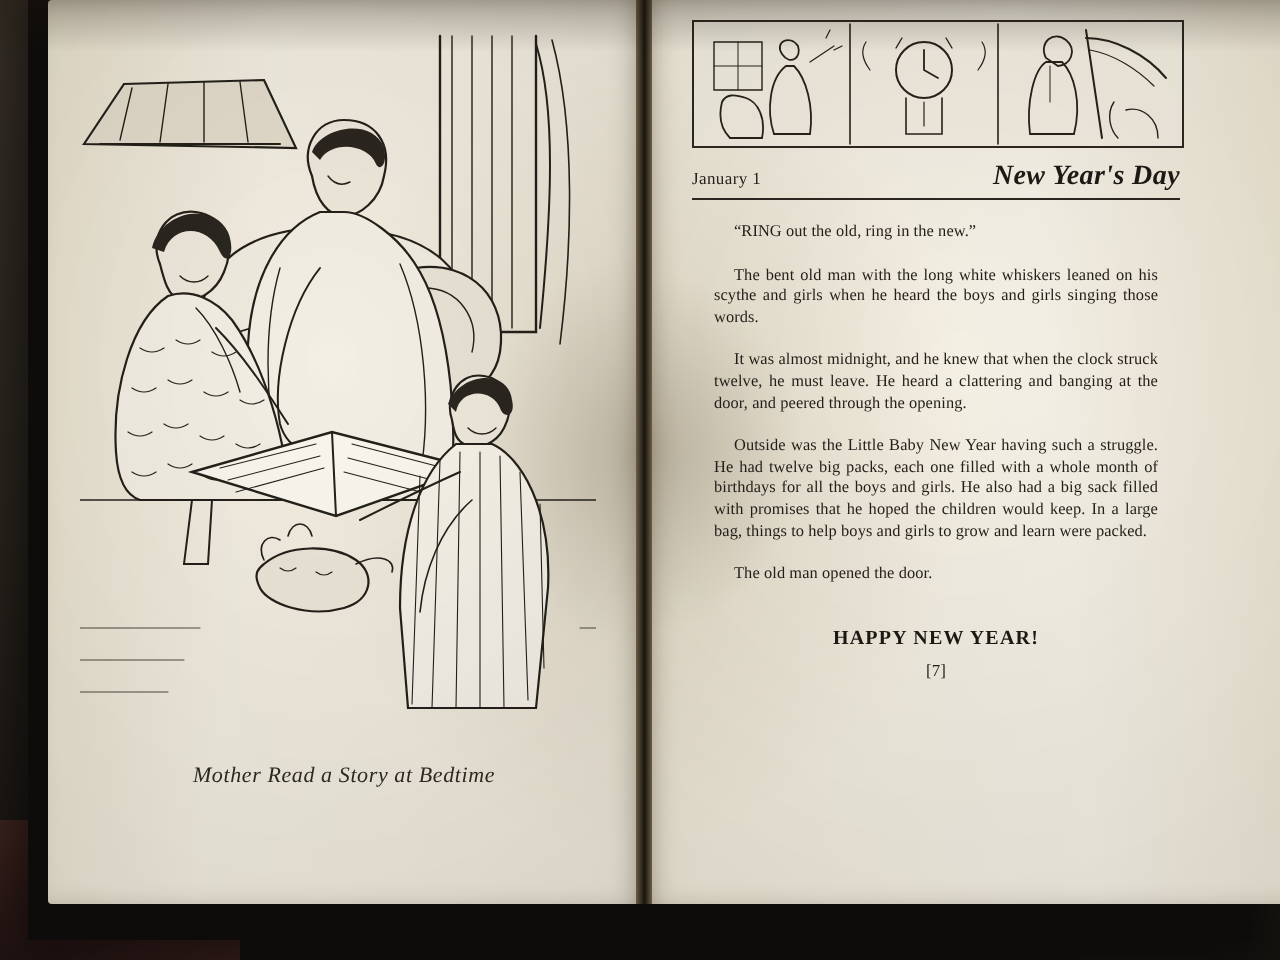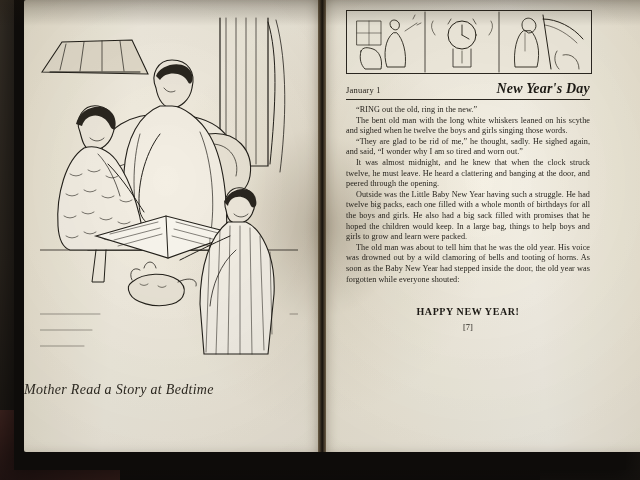--- a/index.html
+++ b/index.html
@@ -101,24 +101,24 @@
     top: 14px;
     width: 258px;
     height: 360px;
   }
   .illus svg { display:block; }
   .caption {
     position: absolute;
     left: 0;
     right: 0;
     top: 382px;
-    text-align: left;
+    text-align: center;
     font-family: "Liberation Serif", serif;
     font-style: italic;
-    font-size: 14px;
+    font-size: 11px;
     color: #2e2a22;
     letter-spacing: .3px;
   }
   
   .rp {
     position: absolute;
     left: 22px;
     top: 10px;
     width: 244px;
   }
@@ -150,21 +150,21 @@
     color: #1d1a15;
     letter-spacing: .2px;
   }
   .rule {
     height: 1px;
     background: #2b2720;
     margin-top: 2px;
     margin-bottom: 5px;
   }
   .body p {
-    margin: 0;
+    margin: 11px;
     font-size: 8.2px;
     line-height: 10.6px;
     color: #221f19;
     text-align: justify;
     text-indent: 10px;
     letter-spacing: .05px;
   }
   .shout {
     margin-top: 21px;
     text-align: center;
@@ -323,25 +323,24 @@
         </div>
 
         <div class="head">
           <div class="date">January 1</div>
           <div class="title">New Year's Day</div>
         </div>
         <div class="rule"></div>
 
         <div class="body">
           <p>“RING out the old, ring in the new.”</p>
-          <p>The bent old man with the long white whiskers leaned on his scythe and sighed when he twelve the boys and girls singing those words.</p>
-          <p>“They are glad to be rid of me,” he thought, sadly. He sighed again, and said, “I wonder why I am so tired and worn out.”</p>
+          <p>The bent old man with the long white whiskers leaned on his scythe and girls when he heard the boys and girls singing those words.</p>
           <p>It was almost midnight, and he knew that when the clock struck twelve, he must leave. He heard a clattering and banging at the door, and peered through the opening.</p>
           <p>Outside was the Little Baby New Year having such a struggle. He had twelve big packs, each one filled with a whole month of birthdays for all the boys and girls. He also had a big sack filled with promises that he hoped the children would keep. In a large bag, things to help boys and girls to grow and learn were packed.</p>
-          <p>The old man was about to tell him that he was the old year. His voice was drowned out by a wild clamoring of bells and tooting of horns. As soon as the Baby New Year had stepped inside the door, the old year was forgotten while everyone shouted:</p>
+          <p>The old man opened the door.</p>
         </div>
 
         <div class="shout">HAPPY NEW YEAR!</div>
         <div class="folio">[7]</div>
       </div>
       <div class="grain"></div>
     </div>
 
     <div class="spinecrack"></div>
   </div>

